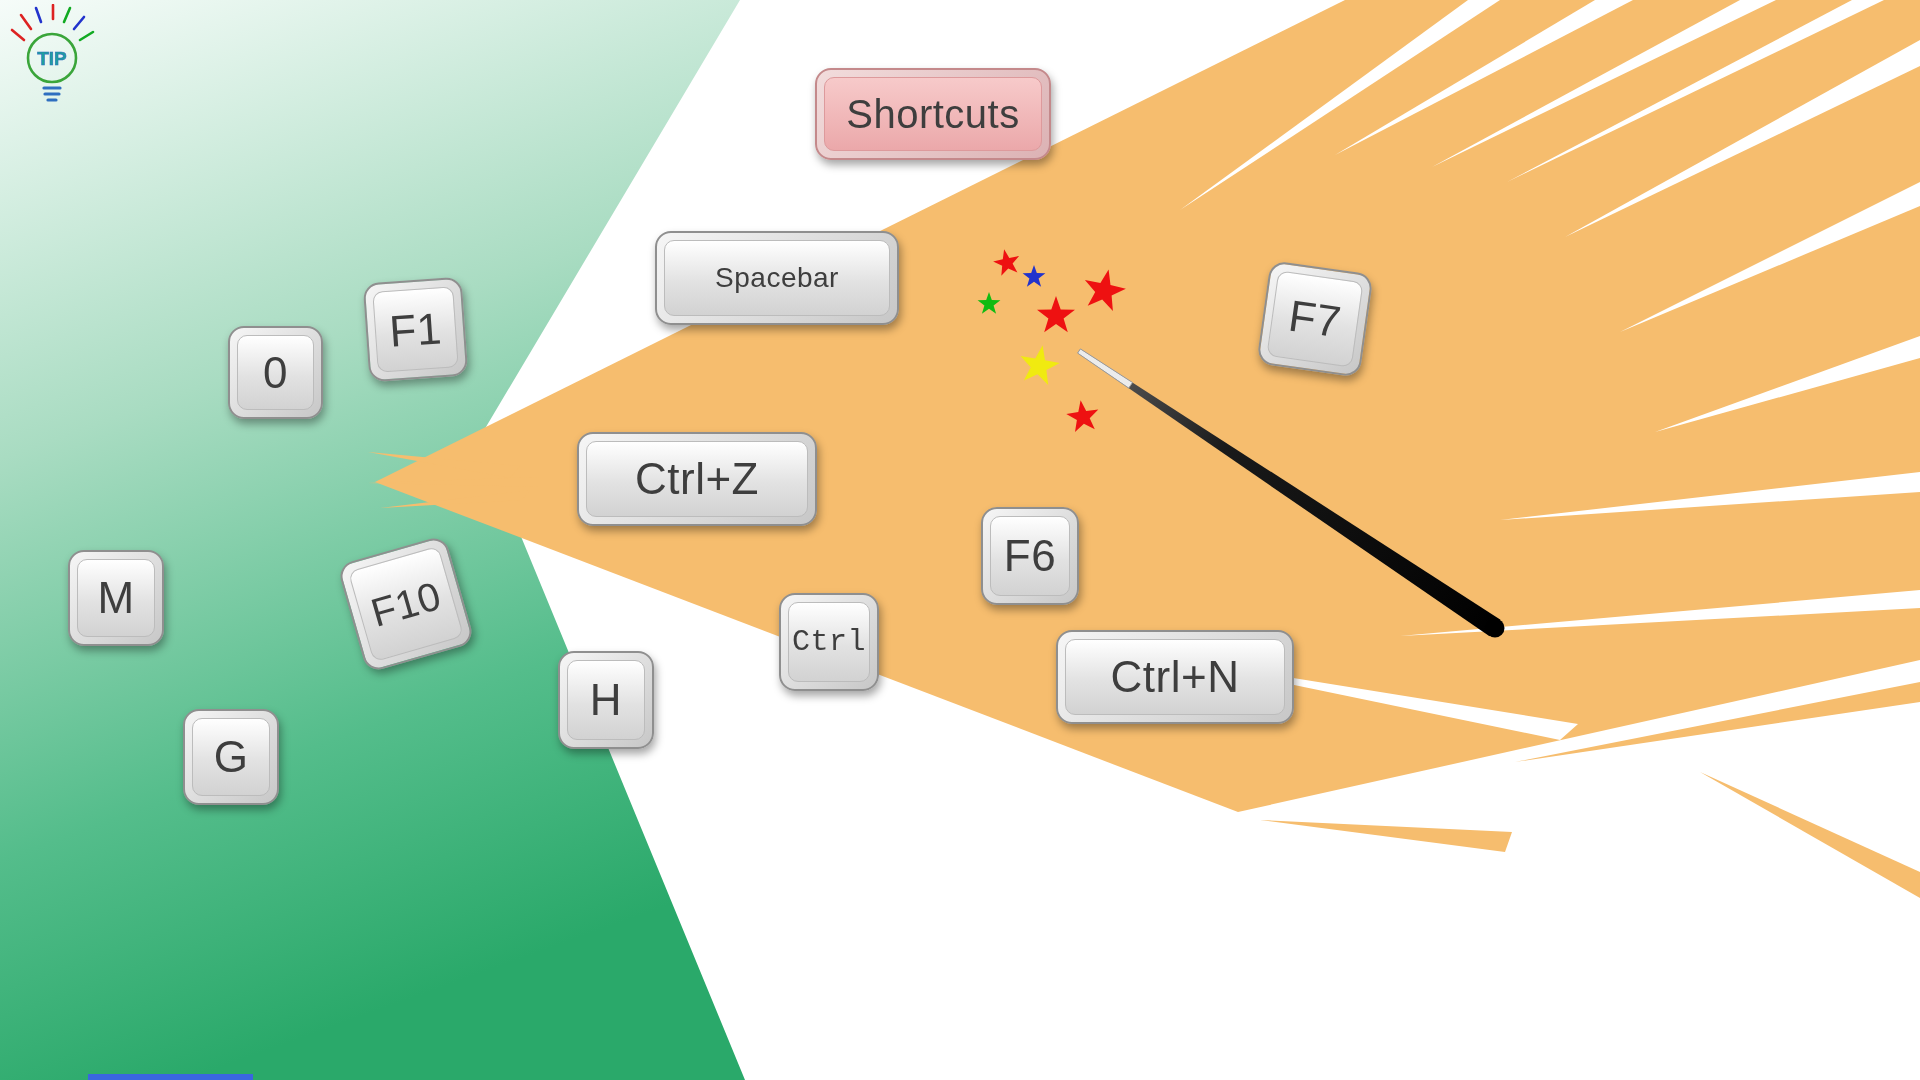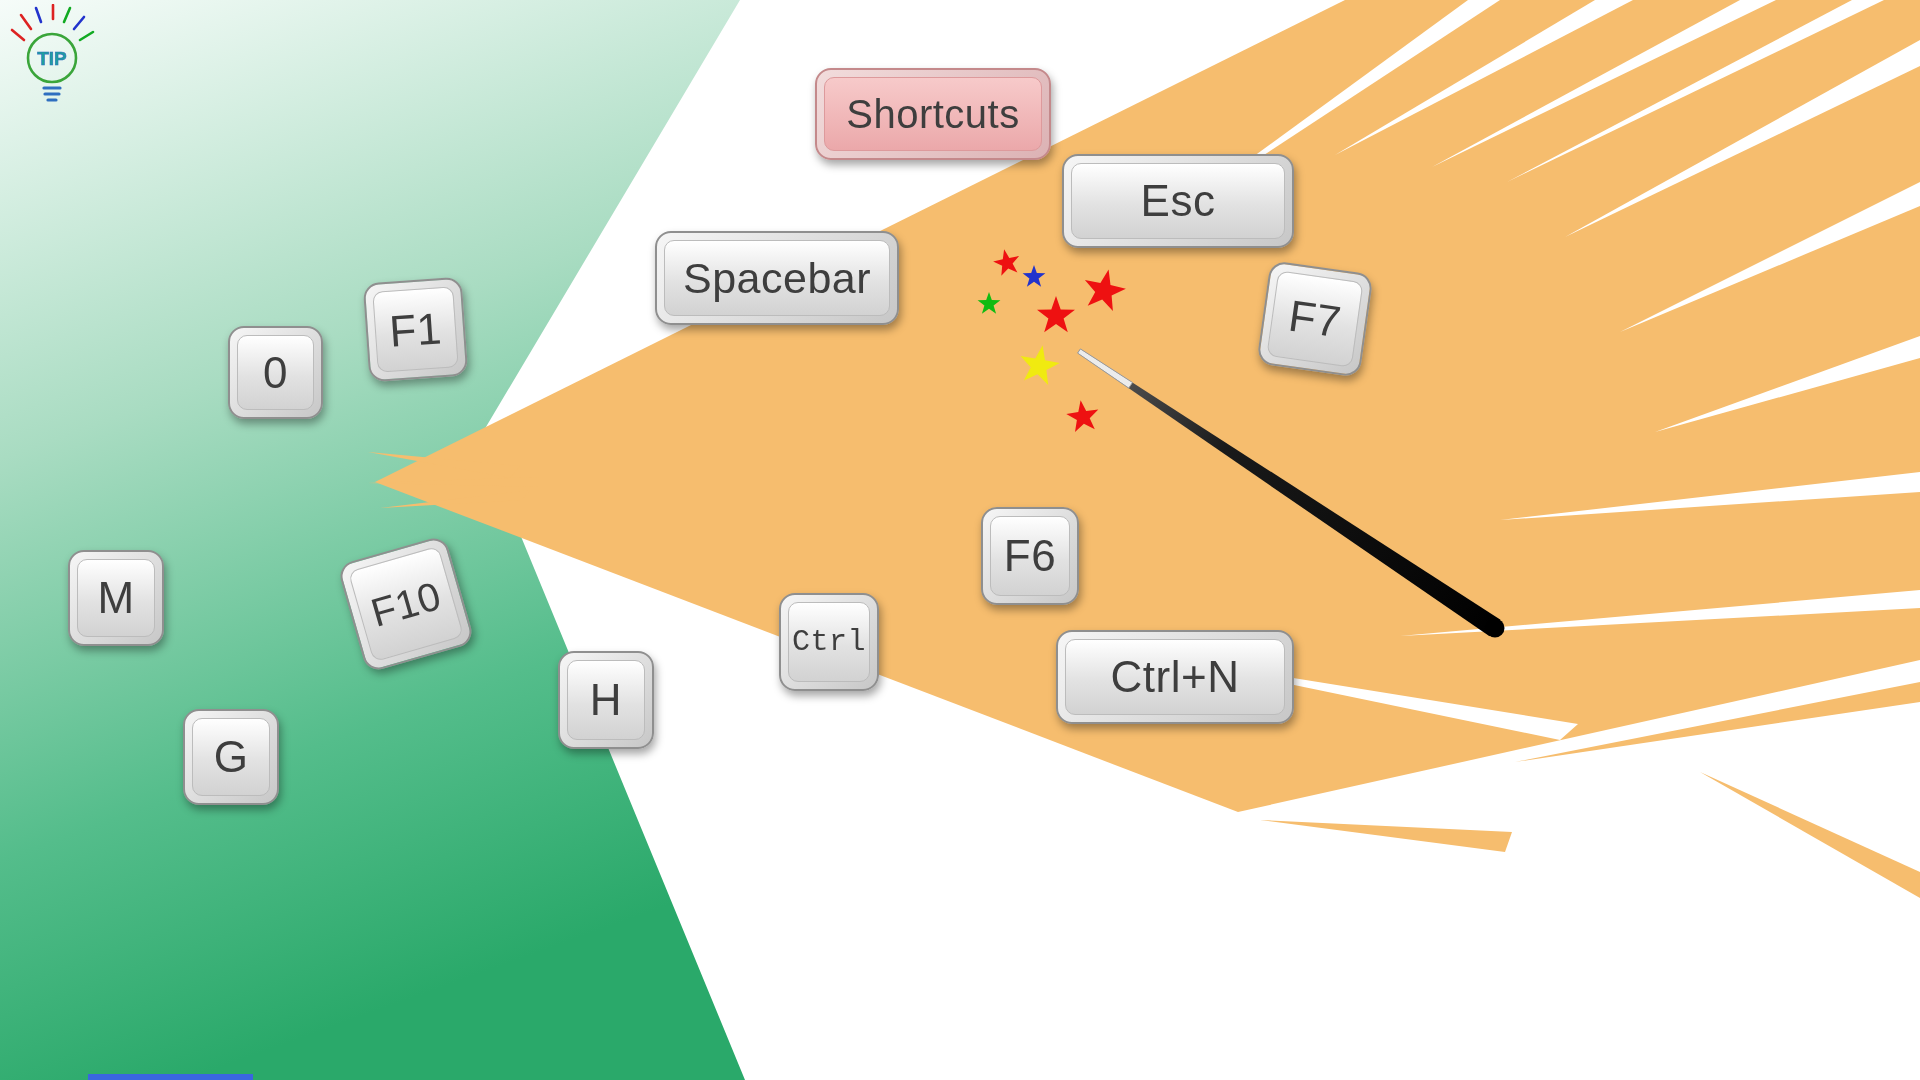--- a/index.html
+++ b/index.html
@@ -96,34 +96,34 @@
         <polygon points="1056.0,296.0 1060.7,309.5 1075.0,309.8 1063.6,318.5 1067.8,332.2 1056.0,324.0 1044.2,332.2 1048.4,318.5 1037.0,309.8 1051.3,309.5" fill="#ee1111"></polygon>
         <polygon points="1042.6,345.3 1045.0,360.2 1059.8,363.1 1046.4,369.9 1048.2,384.9 1037.5,374.3 1023.9,380.6 1030.7,367.2 1020.5,356.1 1035.3,358.5" fill="#f0ea10"></polygon>
         <polygon points="1080.6,400.2 1086.2,411.0 1098.3,409.5 1089.7,418.2 1094.8,429.2 1083.9,423.7 1075.0,432.0 1076.9,420.0 1066.3,414.0 1078.3,412.1" fill="#ee1111"></polygon>
       </g>
   </svg>
 
   <div class="keycap-layer">
       <div class="key pink" style="left: 815px; top: 24px; width: 232px; height: 88px; transform: rotate(0deg);">
         <span class="key-label" style="font-size: 40px;">Shortcuts</span>
       </div>
-      <div class="key" style="left: 1062px; top: 154px; width: 228px; height: 90px; transform: rotate(0deg);">
-        <span class="key-label" style="font-size: 44px;">Esc</span>
-      </div>
       <div class="key" style="left: 655px; top: 231px; width: 240px; height: 90px; transform: rotate(0deg);">
-        <span class="key-label" style="font-size: 43px;">Spacebar</span>
+        <span class="key-label" style="font-size: 28px;">Spacebar</span>
       </div>
       <div class="key" style="left: 1263px; top: 267px; width: 100px; height: 100px; transform: rotate(8deg);">
         <span class="key-label" style="font-size: 44px;">F7</span>
       </div>
       <div class="key" style="left: 366px; top: 280px; width: 95px; height: 95px; transform: rotate(-4deg);">
         <span class="key-label" style="font-size: 44px;">F1</span>
       </div>
       <div class="key" style="left: 228px; top: 326px; width: 91px; height: 89px; transform: rotate(0deg);">
         <span class="key-label" style="font-size: 44px;">0</span>
+      </div>
+      <div class="key" style="left: 577px; top: 432px; width: 236px; height: 90px; transform: rotate(0deg);">
+        <span class="key-label" style="font-size: 44px;">Ctrl+Z</span>
       </div>
       <div class="key" style="left: 981px; top: 507px; width: 94px; height: 94px; transform: rotate(0deg);">
         <span class="key-label" style="font-size: 44px;">F6</span>
       </div>
       <div class="key" style="left: 68px; top: 550px; width: 92px; height: 92px; transform: rotate(0deg);">
         <span class="key-label" style="font-size: 44px;">M</span>
       </div>
       <div class="key" style="left: 350px; top: 548px; width: 108px; height: 108px; transform: rotate(-16deg);">
         <span class="key-label" style="font-size: 40px;">F10</span>
       </div>

